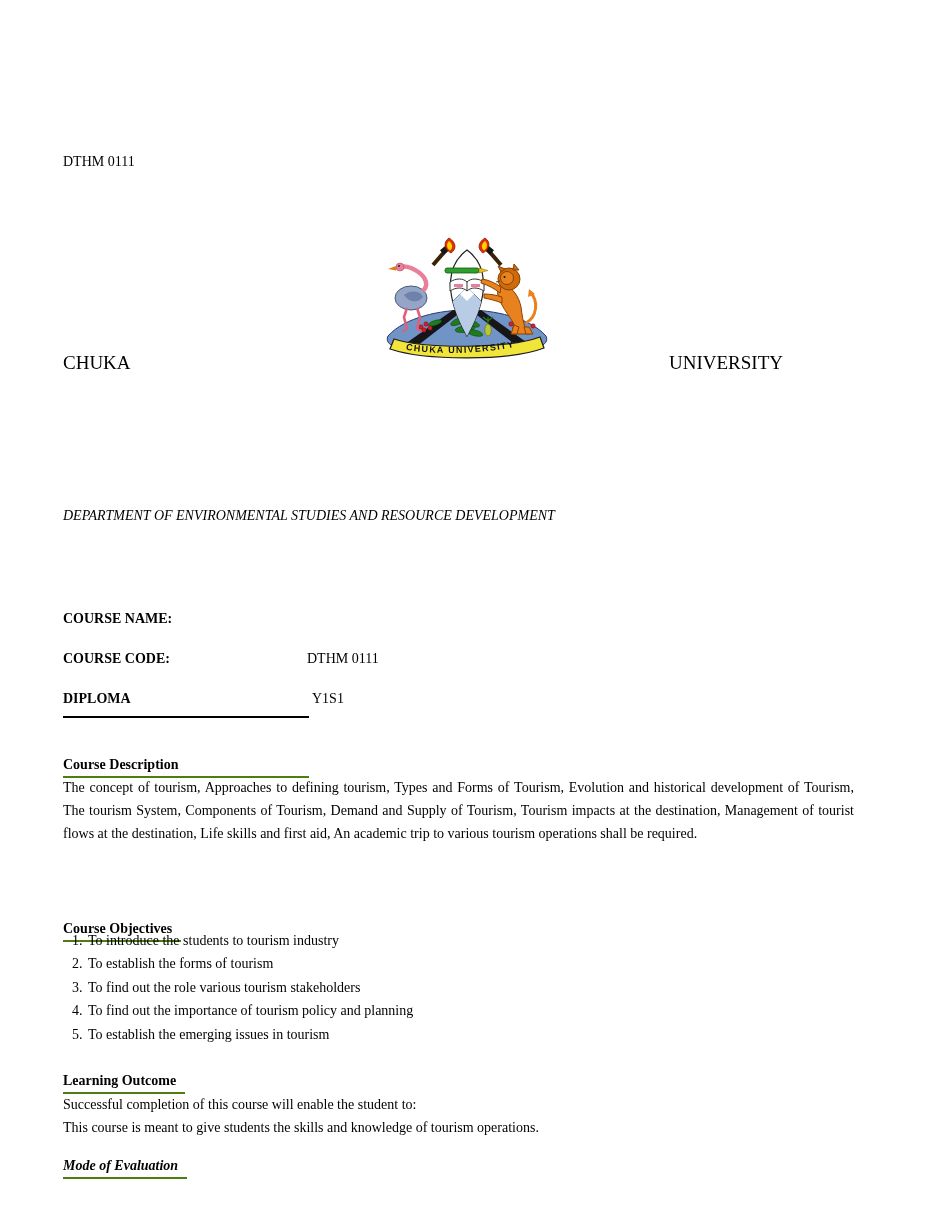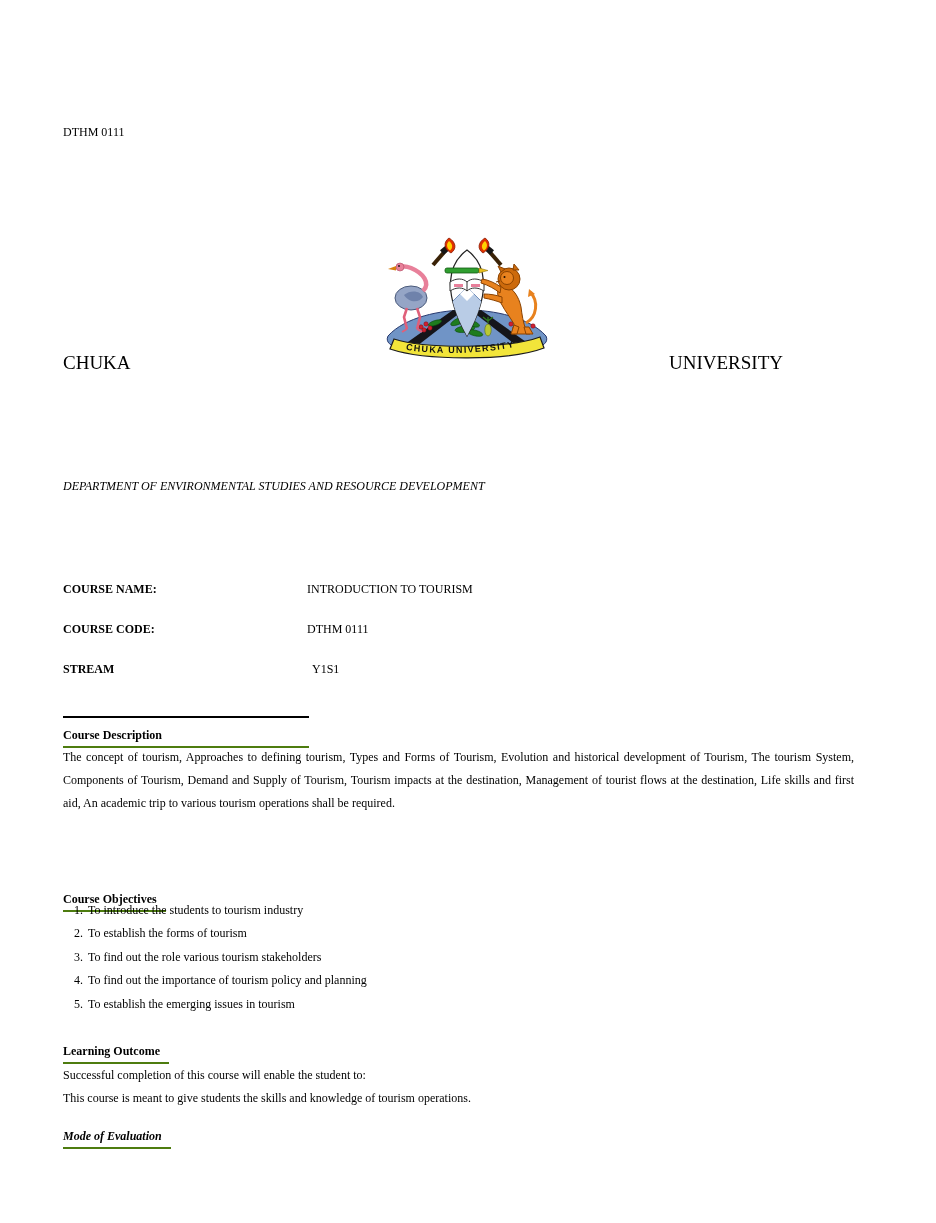--- a/index.html
+++ b/index.html
@@ -4,21 +4,21 @@
 <style>
   * { margin:0; padding:0; box-sizing:border-box; }
   html,body { background:#ffffff; }
   body {
     width:936px; height:1223px;
     font-family:"Liberation Serif", serif;
     color:#000;
   }
   .page { position:relative; width:936px; height:1223px; background:#fff; overflow:hidden; }
   .abs { position:absolute; }
-  .t18 { font-size:12px; line-height:22px; }
+  .t18 { font-size:14px; line-height:22px;margin-top:30px; }
   .t19 { font-size:19px; line-height:22px; }
   .bold { font-weight:normal; }
   .just { text-align:justify; line-height:23.2px; }
   .rule { height:2px; background:#000; }
   .h-underline {
     display:inline-block;
     font-weight:bold;
     border-bottom:2px solid #4d7c0f;
     padding-right:9px;
   }
@@ -135,28 +135,27 @@
   </svg>
 
   <div class="abs t19 bold" style="left:63px; top:352px;">CHUKA</div>
   <div class="abs t19 bold" style="left:669px; top:352px;">UNIVERSITY</div>
 
   <div class="abs t18" style="left:63px; top:475px;font-style:italic;">DEPARTMENT OF ENVIRONMENTAL STUDIES AND RESOURCE DEVELOPMENT</div>
 
   <div class="abs t18" style="left:63px; top:560px; width:740px;">
     <div class="info-row">
       <div class="info-label">COURSE NAME:</div>
-      <div class="info-value">INTRODUCTION TO TOURISM</div>
     </div>
     <div class="info-row">
       <div class="info-label">COURSE CODE:</div>
       <div class="info-value">DTHM 0111</div>
     </div>
     <div class="info-row">
-      <div class="info-label">STREAM</div>
+      <div class="info-label">DIPLOMA</div>
       <div class="info-value bold" style="padding-left:5px;">Y1S1</div>
     </div>
   </div>
 
   <div class="abs rule" style="left:63px; top:716px; width:246px;"></div>
 
   <div class="abs t18" style="left:63px; top:724px;">
     <span class="h-underline" style="min-width:246px;">Course Description</span>
   </div>
   <div class="abs t18 just" style="left:63px; top:746px; width:791px;">The concept of tourism, Approaches to defining tourism, Types and Forms of Tourism, Evolution and historical development of Tourism, The tourism System, Components of Tourism, Demand and Supply of Tourism, Tourism impacts at the destination, Management of tourist flows at the destination, Life skills and first aid, An academic trip to various tourism operations shall be required.</div>

